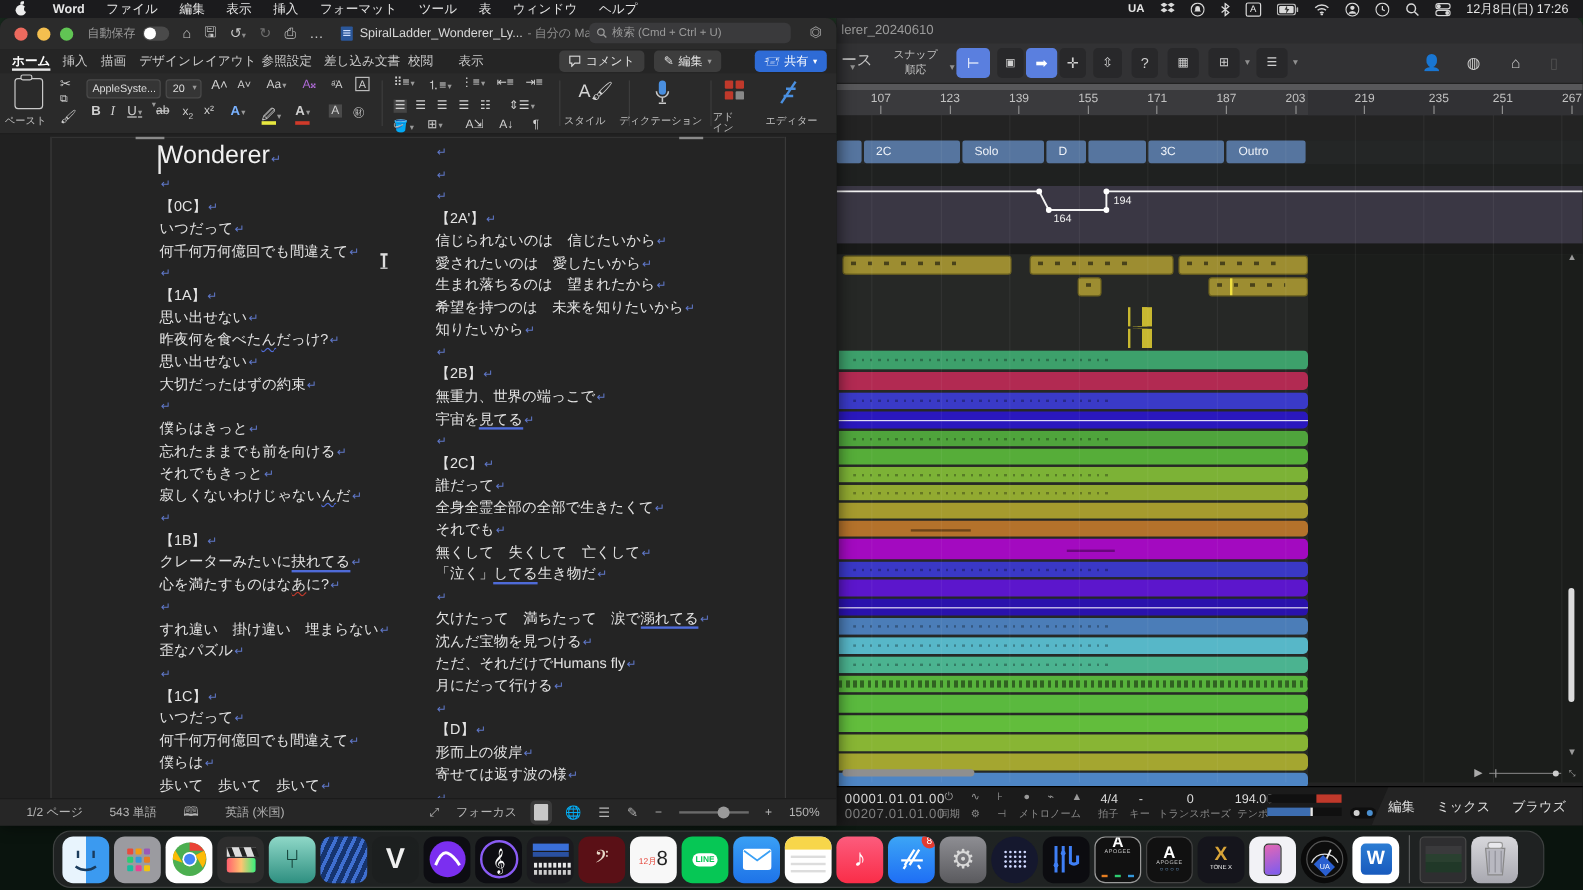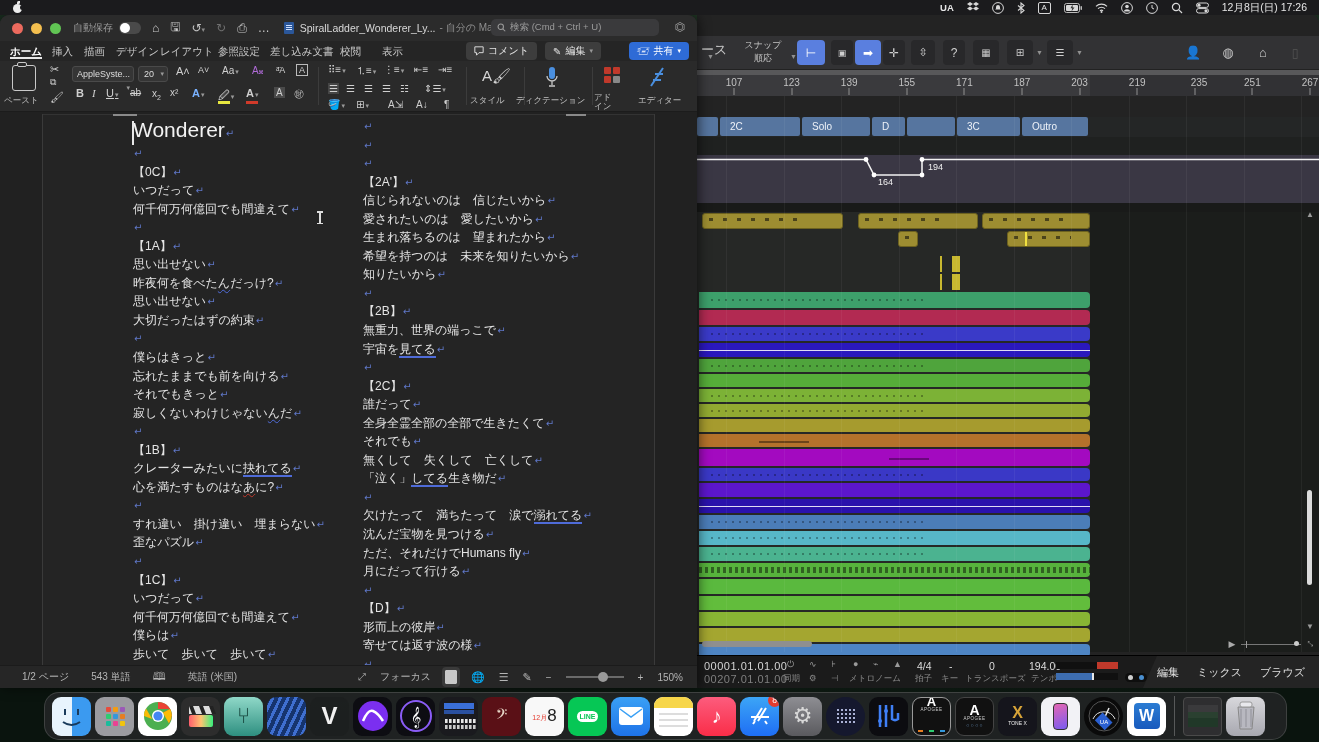--- a/index.html
+++ b/index.html
@@ -133,20 +133,21 @@
 <body>
 
 <div id="desktop"></div>
 
 <div id="menubar">
   <span class="apple">
       <span class="b"></span>
       <span class="bite"></span>
       <span class="leaf"></span>
     </span>
+  <span id="mb-items"><span class="menu-item app">Word</span><span class="menu-item">ファイル</span><span class="menu-item">編集</span><span class="menu-item">表示</span><span class="menu-item">挿入</span><span class="menu-item">フォーマット</span><span class="menu-item">ツール</span><span class="menu-item">表</span><span class="menu-item">ウィンドウ</span><span class="menu-item">ヘルプ</span></span>
   <span id="mb-right">
     <span style="font-size:9.5px;font-weight:bold;">UA</span>
     <svg width="12" height="11" viewBox="0 0 12 11">
         <path d="M3 0 L6 2 L3 4 L0 2 Z M9 0 L12 2 L9 4 L6 2 Z M3 4.5 L6 6.5 L3 8.5 L0 6.5 Z M9 4.5 L12 6.5 L9 8.5 L6 6.5 Z" fill="#d8d8d8"></path>
       </svg>
     <svg width="12" height="12" viewBox="0 0 12 12">
         <circle cx="6" cy="6" r="5.4" fill="none" stroke="#d8d8d8"></circle>
         <path d="M6 3 a2 2 0 0 1 2 2 v1.5 l.8 1 h-5.6 l.8 -1 v-1.5 a2 2 0 0 1 2-2z" fill="#d8d8d8"></path>
       </svg>
     <svg width="8" height="12" viewBox="0 0 8 12">
@@ -180,20 +181,21 @@
         <rect x="0.5" y="1" width="12" height="4.4" rx="2.2" fill="none" stroke="#d8d8d8"></rect>
         <circle cx="3" cy="3.2" r="1.6" fill="#d8d8d8"></circle>
         <rect x="0.5" y="6.6" width="12" height="4.4" rx="2.2" fill="none" stroke="#d8d8d8"></rect>
         <circle cx="10" cy="8.8" r="1.6" fill="#d8d8d8"></circle>
       </svg>
     <span class="clock">12月8日(日) 17:26</span>
   </span>
 </div>
 
 <div id="logic">
+  <div id="ltitle">lerer_20240610</div>
   <div id="ltoolbar">
     <span style="position:absolute;left:4px;top:5px;font-size:13px;">ース</span>
     <span style="position:absolute;left:10px;top:17px;font-size:7px;color:#909090;">▼</span>
     <div style="position:absolute;left:40px;top:3px;text-align:center;width:52px;line-height:13px;"><span>スナップ</span><br><span>順応</span></div>
     <span style="position:absolute;left:93px;top:17px;font-size:7px;color:#909090;">▼</span>
     <div class="lbtn blue" style="left:100px;width:28px;">⊢</div>
     <div class="lbtn" style="left:134px;width:22px;font-size:9px;">▣</div>
     <div class="lbtn blue" style="left:158px;width:26px;">➡</div>
     <div class="lbtn" style="left:186px;width:22px;">✛</div>
     <div class="lbtn" style="left:214px;width:24px;font-size:11px;">⇳</div>

